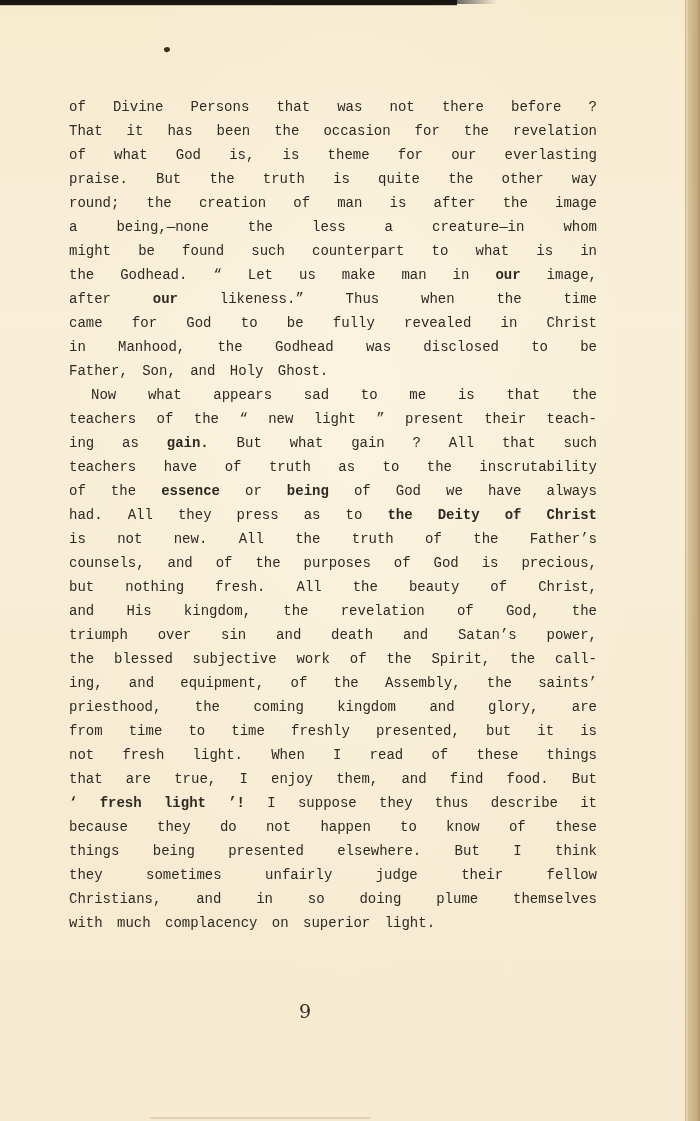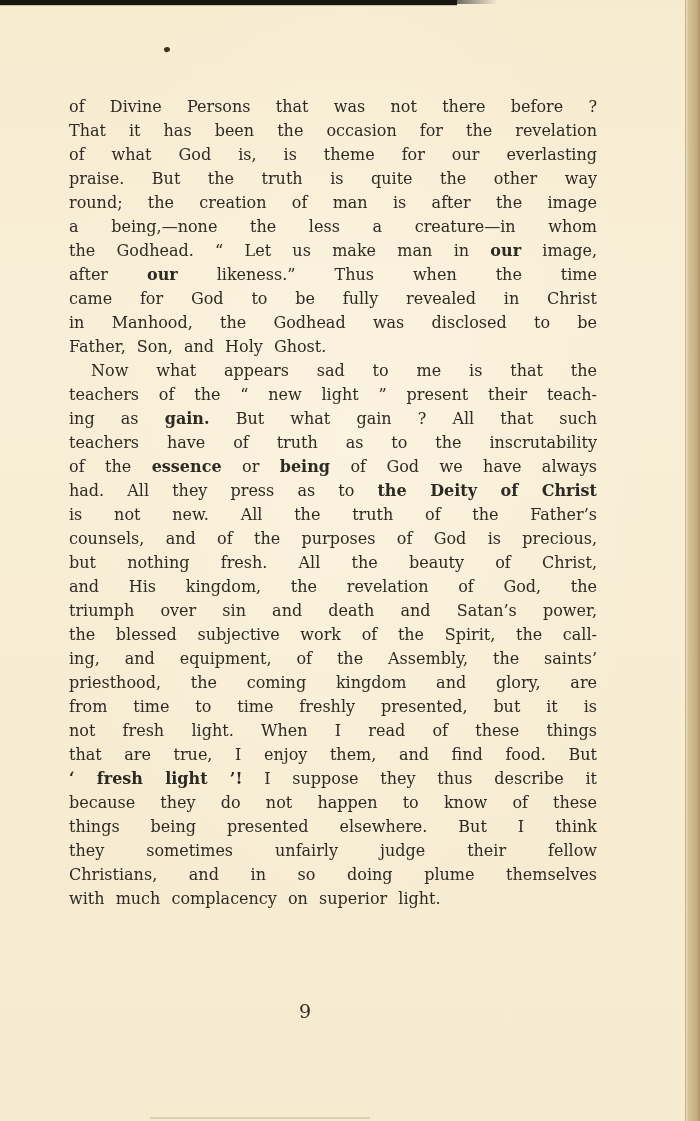--- a/index.html
+++ b/index.html
@@ -52,21 +52,21 @@
   }
   .ink-dot{
     position:absolute;left:164px;top:47px;width:6px;height:5px;
     background:#42301c;border-radius:45% 60% 50% 55%;
     transform:rotate(-18deg);
   }
   
   .text-block{
     position:absolute;left:69px;top:95px;width:528px;
     color:var(--ink);
-    font-size:16px;line-height:24px;
+    font-size:14px;line-height:24px;font-family:Liberation Mono, monospace;
   }
   .paragraph + .paragraph{}
   .line{
     text-align:justify;
     -moz-text-align-last:justify;
     text-align-last:justify;
     text-justify:inter-word;
     min-height:24px;
     word-spacing:1px;
   }
@@ -95,20 +95,21 @@
   <div class="ink-dot"></div>
 
   <div class="text-block" id="text-block">
       <div class="paragraph">
         <div class="line"><span>of Divine Persons that was not there before ?</span></div>
         <div class="line"><span>That it has been the occasion for the revelation</span></div>
         <div class="line"><span>of what God is, is theme for our everlasting</span></div>
         <div class="line"><span>praise. But the truth is quite the other way</span></div>
         <div class="line"><span>round; the creation of man is after the image</span></div>
         <div class="line"><span>a being,—none the less a creature—in whom</span></div>
+        <div class="line"><span>might be found such counterpart to what is in</span></div>
         <div class="line"><span>the Godhead. “ Let us make man in </span><b>our</b><span> image,</span></div>
         <div class="line"><span>after </span><b>our</b><span> likeness.” Thus when the time</span></div>
         <div class="line"><span>came for God to be fully revealed in Christ</span></div>
         <div class="line"><span>in Manhood, the Godhead was disclosed to be</span></div>
         <div class="line last"><span>Father, Son, and Holy Ghost.</span></div>
       </div>
       <div class="paragraph">
         <div class="line first-indent"><span>Now what appears sad to me is that the</span></div>
         <div class="line"><span>teachers of the “ new light ” present their teach-</span></div>
         <div class="line"><span>ing as </span><b>gain.</b><span> But what gain ? All that such</span></div>

